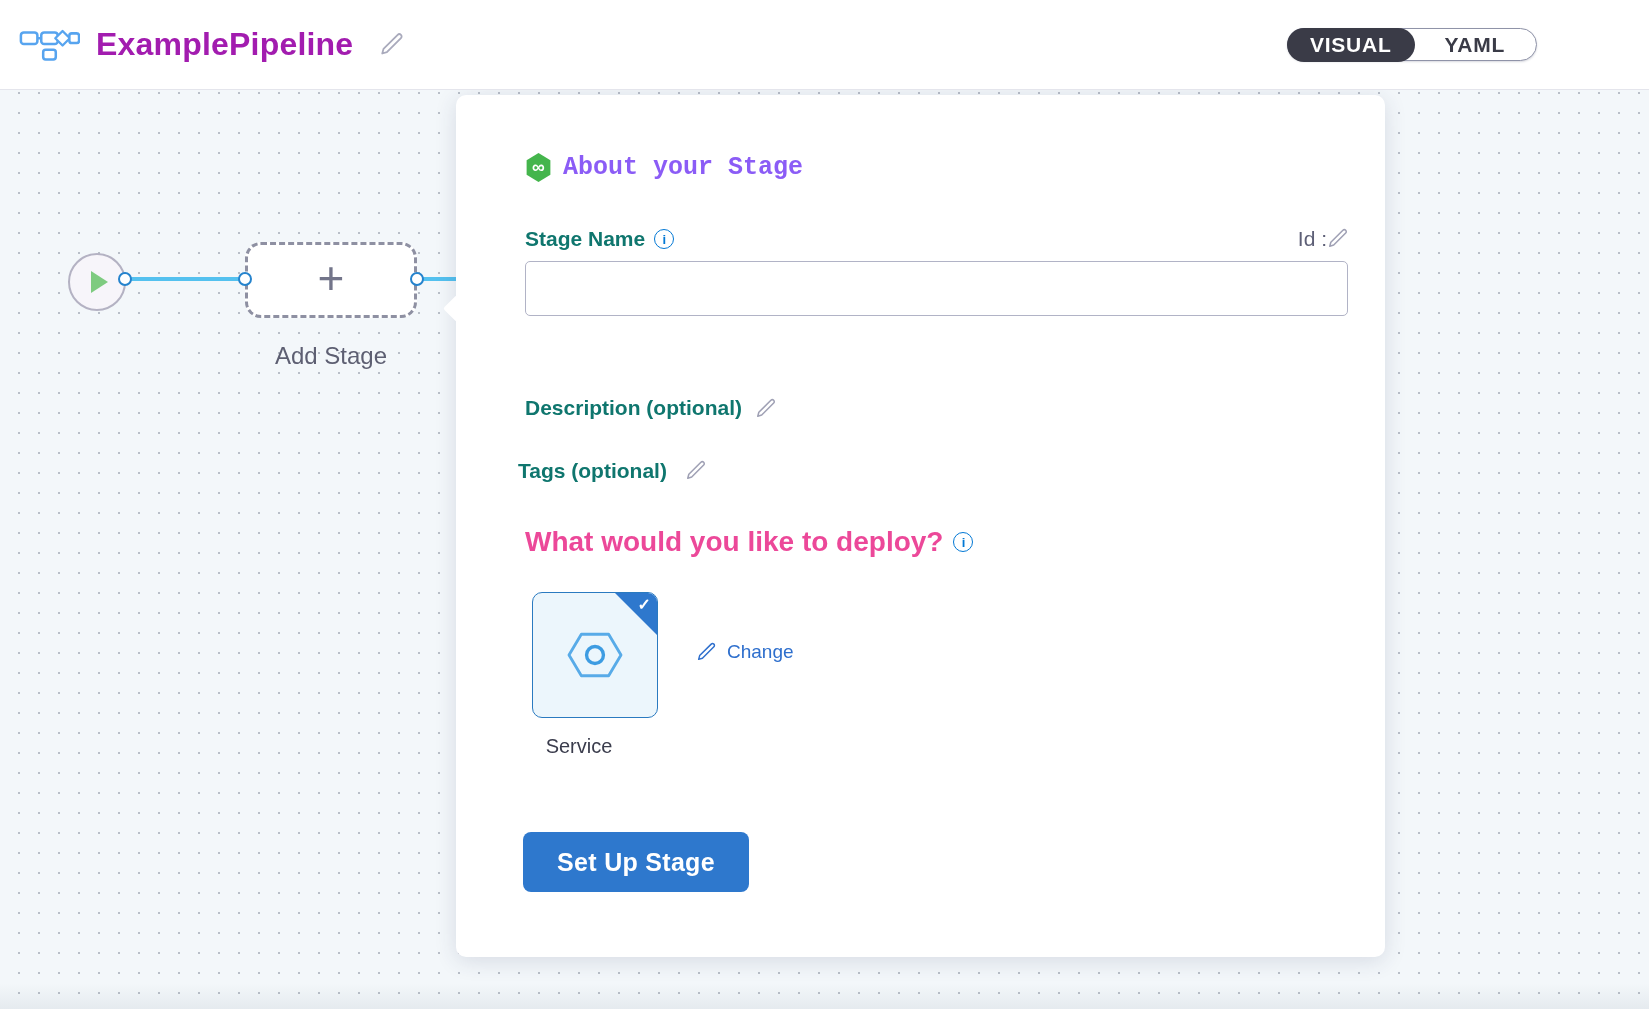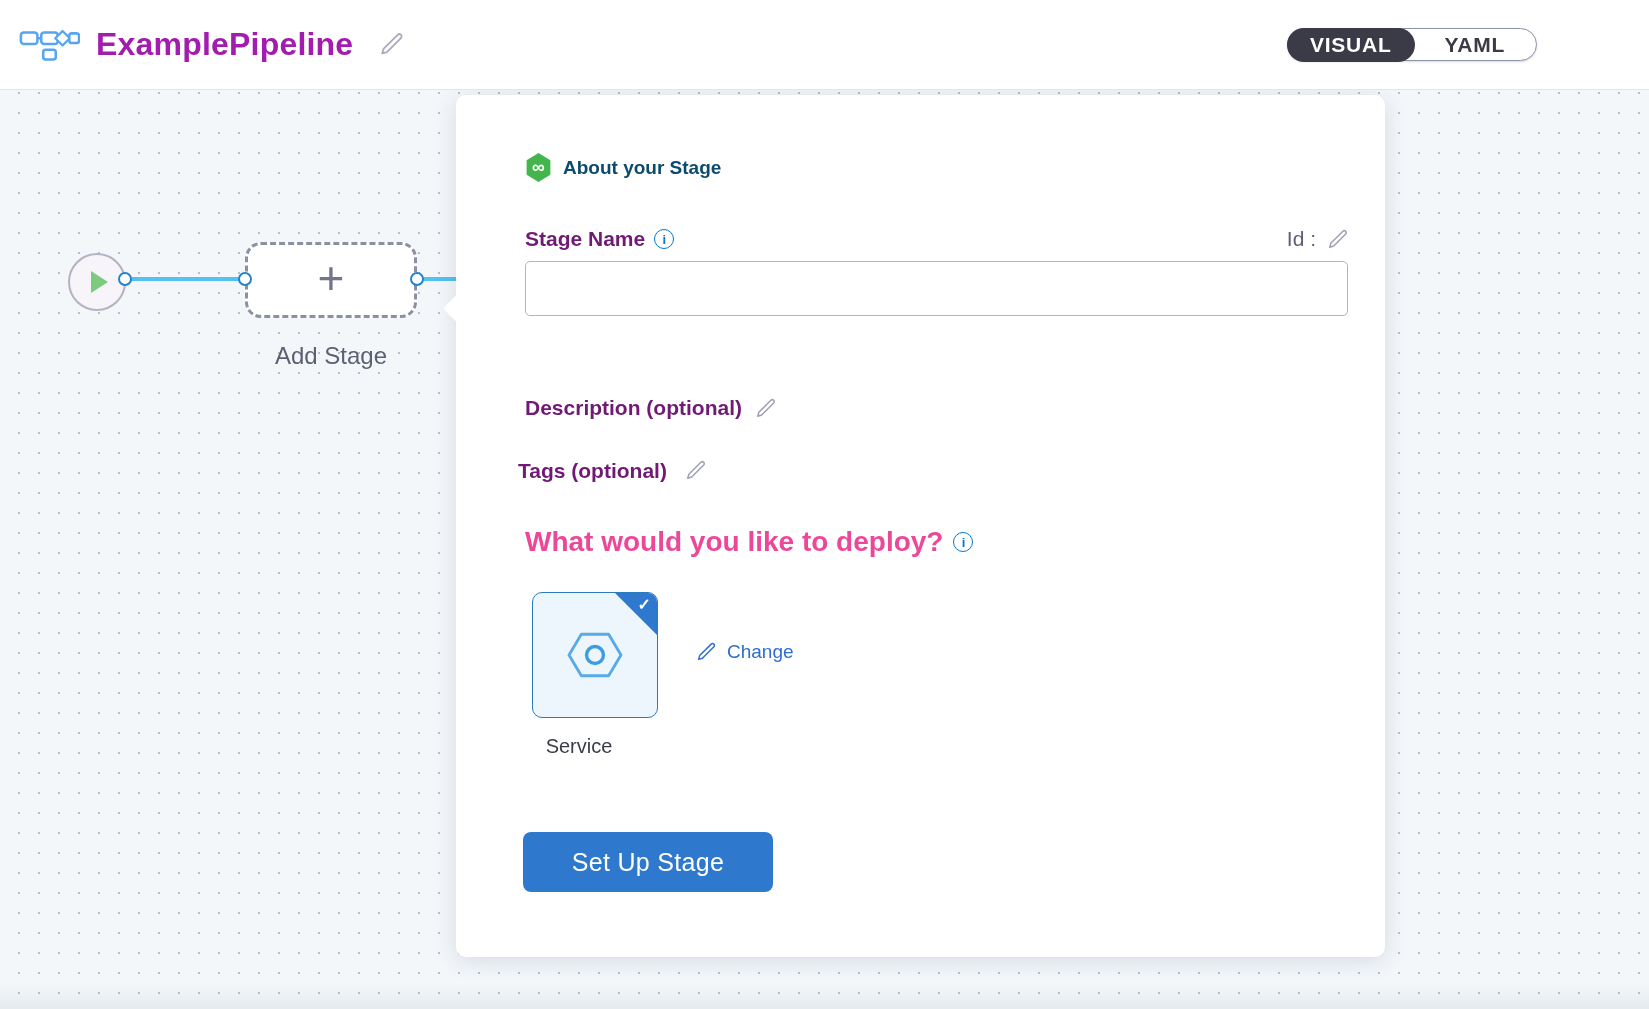--- a/index.html
+++ b/index.html
@@ -94,34 +94,34 @@
     background:#ffffff; transform:rotate(45deg); border-radius:2px;
   }
 
   .heading-row { position:absolute; left:69px; top:58px; display:flex; align-items:center; gap:11px; }
   .cd-hex {
     width:27px; height:29px; background:#44b54c; color:#ffffff;
     clip-path:polygon(50% 0, 94% 25%, 94% 75%, 50% 100%, 6% 75%, 6% 25%);
     display:flex; align-items:center; justify-content:center;
     font-size:18px; font-weight:bold;
   }
-  .panel-heading { font-size:19px; font-weight:bold; color:#0c4a6e; }
+  .panel-heading { font-size:25px; font-weight:bold; color:#8b5cf6;font-family:Liberation Mono, monospace; }
 
   .name-row {
     position:absolute; left:69px; right:35px; top:129px; height:30px;
     display:flex; align-items:center; justify-content:space-between;
   }
   .label-group { display:flex; align-items:center; gap:9px; }
-  .field-label { font-size:21px; font-weight:bold; color:#701a75; }
+  .field-label { font-size:21px; font-weight:bold; color:#0f766e; }
   .info-icon {
     width:20px; height:20px; border-radius:50%; border:1.5px solid #0278d5;
     color:#0278d5; font-size:13px; font-weight:bold;
     display:flex; align-items:center; justify-content:center; cursor:pointer;
   }
-  .id-group { display:flex; align-items:center; gap:11px; }
+  .id-group { display:flex; align-items:flex-start; }
   .id-label { font-size:21px; color:#5d5f76; }
   .pencil-btn { color:#9fa0b4; cursor:pointer; display:flex; align-items:center; }
   .pencil-btn svg { width:23px; height:23px; }
 
   .stage-name-input {
     position:absolute; left:69px; top:166px; width:823px; height:55px;
     border:1px solid #b1b3c6; border-radius:5px; background:#ffffff;
     font-size:20px; color:#22222a; padding:0 16px; outline:none;
     font-family:"Liberation Sans", sans-serif;
   }
@@ -151,23 +151,23 @@
   }
   .change-link svg { width:22px; height:22px; }
   .change-text { font-size:19px; color:#2e6fcd; }
 
   .service-label {
     position:absolute; left:60px; top:640px; width:126px; text-align:center;
     font-size:20px; color:#3a3c4c;
   }
 
   .submit-btn {
-    position:absolute; left:67px; top:737px; width:250px; height:60px;
+    position:absolute; left:67px; top:737px; width:226px; height:60px;
     background:#2e78cd; border:none; border-radius:8px; cursor:pointer;
-    color:#ffffff; font-size:25px; font-weight:normal;
+    color:#ffffff; font-size:25px; font-weight:bold;
     font-family:"Liberation Sans", sans-serif; letter-spacing:0.3px;
   }
 </style>
 </head>
 <body>
 
 <div class="app">
 
   <header class="topbar">
     <svg class="pipeline-icon" viewBox="0 0 64 36" fill="none">

